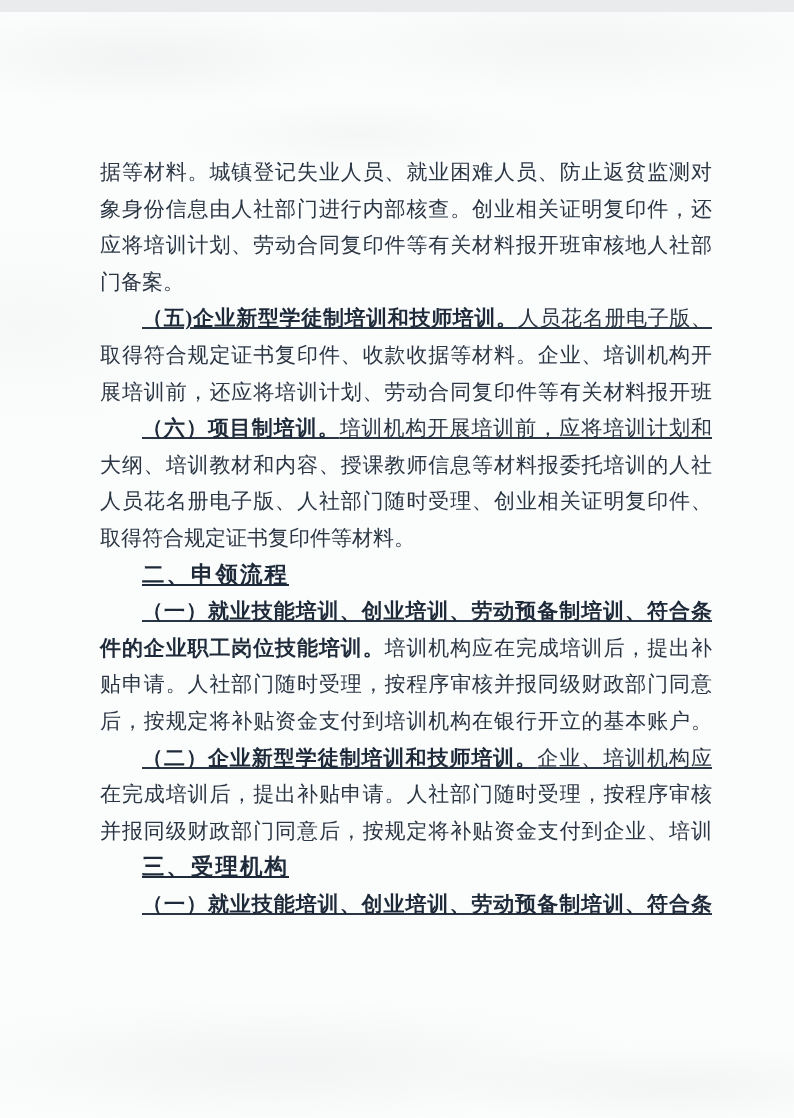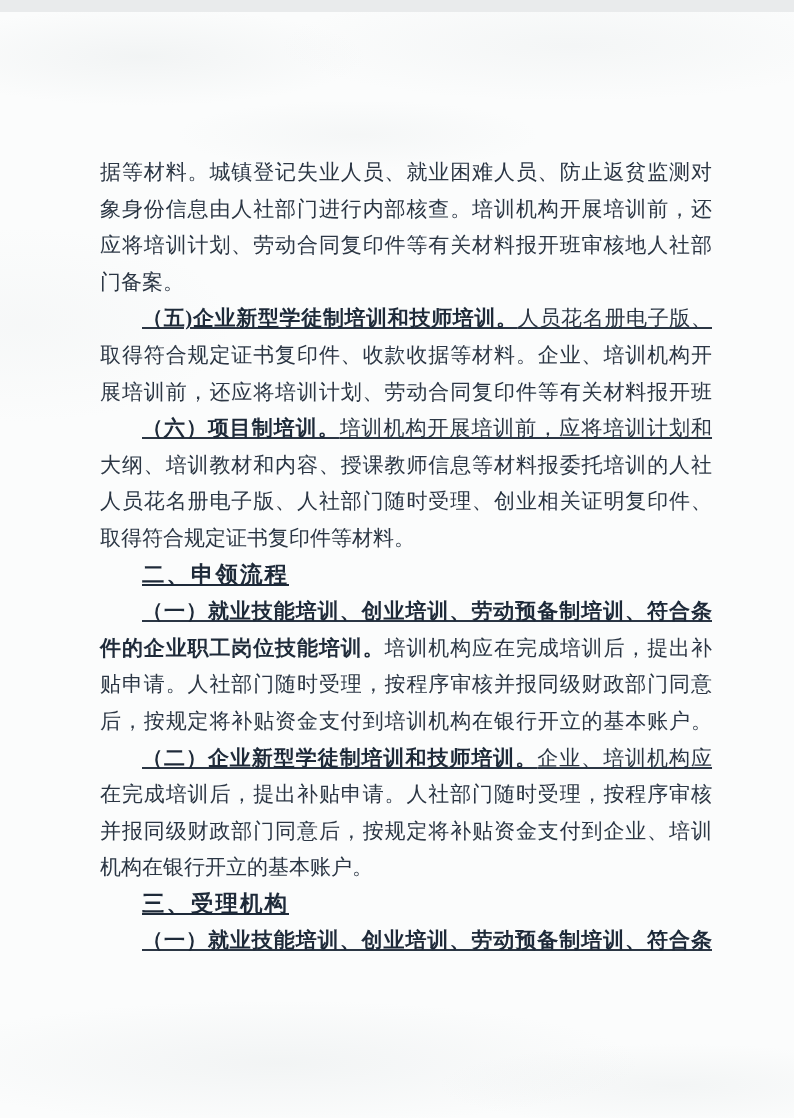--- a/index.html
+++ b/index.html
@@ -67,36 +67,35 @@
     letter-spacing: 2px;
     color: #1e2a39;
   }
 </style>
 </head>
 <body>
 
 <div class="page">
   <div class="textblock">
       <div class="line"><span>据等材料。城镇登记失业人员、就业困难人员、防止返贫监测对</span></div>
-      <div class="line"><span>象身份信息由人社部门进行内部核查。培训机构开展培训前，还</span></div>
+      <div class="line"><span>象身份信息由人社部门进行内部核查。创业相关证明复印件，还</span></div>
       <div class="line"><span>应将培训计划、劳动合同复印件等有关材料报开班审核地人社部</span></div>
       <div class="line last"><span>门备案。</span></div>
       <div class="line indent"><span class="bold">（五)企业新型学徒制培训和技师培训。</span><span>人员花名册电子版、</span></div>
       <div class="line"><span>取得符合规定证书复印件、收款收据等材料。企业、培训机构开</span></div>
       <div class="line"><span>展培训前，还应将培训计划、劳动合同复印件等有关材料报开班</span></div>
       <div class="line indent"><span class="bold">（六）项目制培训。</span><span>培训机构开展培训前，应将培训计划和</span></div>
       <div class="line"><span>大纲、培训教材和内容、授课教师信息等材料报委托培训的人社</span></div>
       <div class="line"><span>人员花名册电子版、人社部门随时受理、创业相关证明复印件、</span></div>
       <div class="line last"><span>取得符合规定证书复印件等材料。</span></div>
       <div class="line last indent heading"><span class="bold">二、申领流程</span></div>
       <div class="line indent"><span class="bold">（一）就业技能培训、创业培训、劳动预备制培训、符合条</span></div>
       <div class="line"><span class="bold">件的企业职工岗位技能培训。</span><span>培训机构应在完成培训后，提出补</span></div>
       <div class="line"><span>贴申请。人社部门随时受理，按程序审核并报同级财政部门同意</span></div>
       <div class="line"><span>后，按规定将补贴资金支付到培训机构在银行开立的基本账户。</span></div>
       <div class="line indent"><span class="bold">（二）企业新型学徒制培训和技师培训。</span><span>企业、培训机构应</span></div>
       <div class="line"><span>在完成培训后，提出补贴申请。人社部门随时受理，按程序审核</span></div>
       <div class="line"><span>并报同级财政部门同意后，按规定将补贴资金支付到企业、培训</span></div>
-      <div class="line last"><span>机构在银行开立的基本账户。</span></div>
       <div class="line last indent heading"><span class="bold">三、受理机构</span></div>
       <div class="line indent"><span class="bold">（一）就业技能培训、创业培训、劳动预备制培训、符合条</span></div>
     </div>
   <div class="scan-edge-bottom"></div>
 </div>
 
 </body></html>

